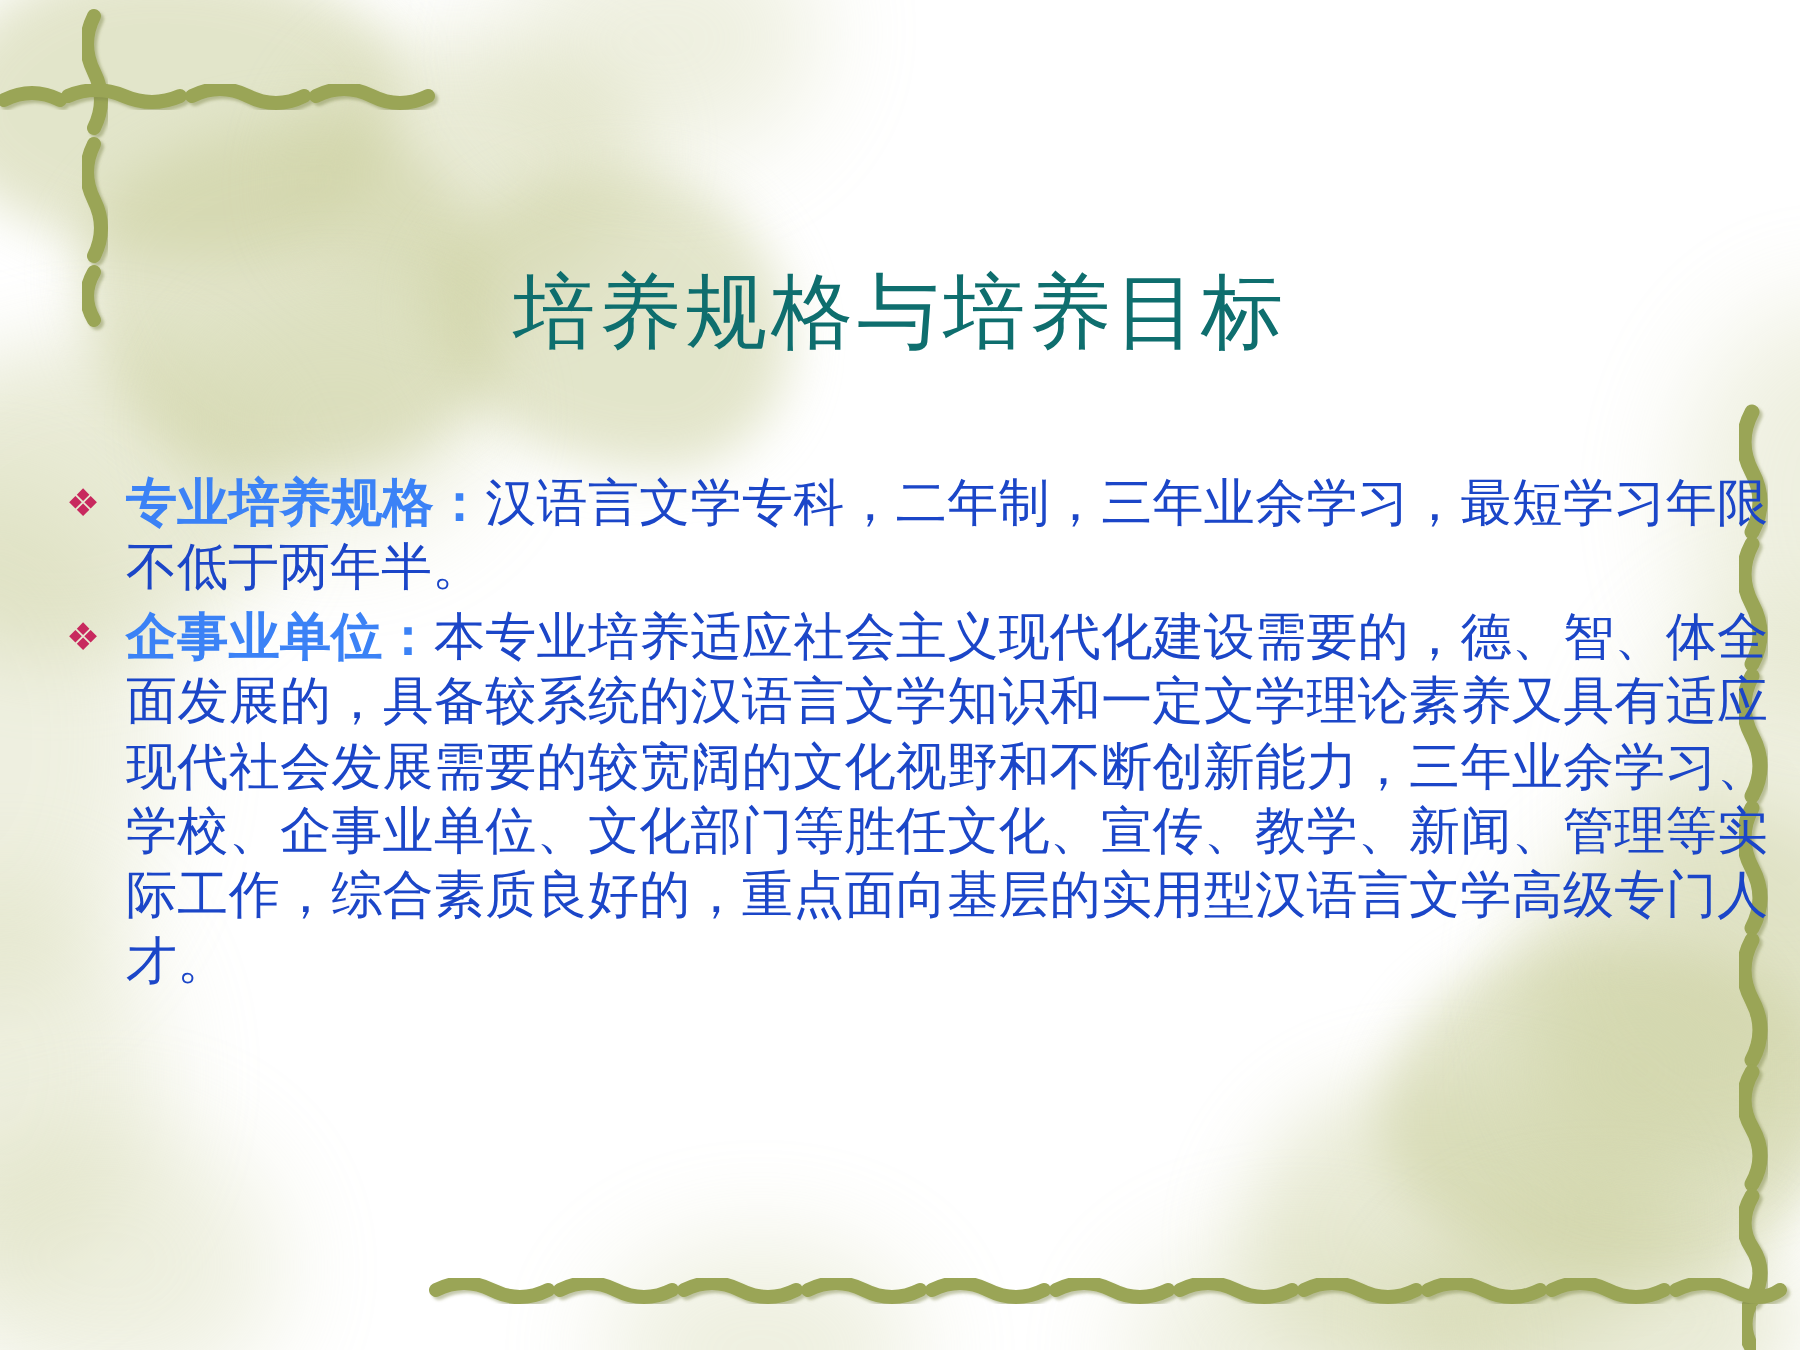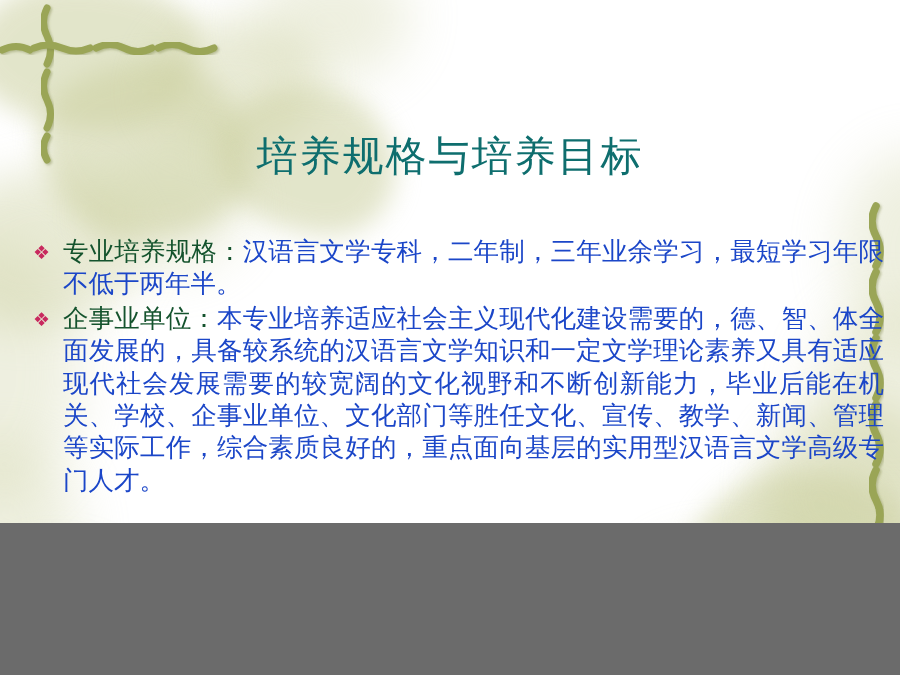--- a/index.html
+++ b/index.html
@@ -4,21 +4,21 @@
 <title>Slide</title>
 <style>
   html, body {
     margin: 0;
     padding: 0;
     background: #6b6b6b;
   }
   #slide {
     position: relative;
     width: 900px;
-    height: 523px;
+    height: 675px;
     overflow: hidden;
     background: #ffffff;
     font-family: "Liberation Serif", "DejaVu Serif", serif;
   }
 
   
   .bg-layer {
     position: absolute;
     inset: 0;
     overflow: hidden;
@@ -105,22 +105,22 @@
     flex: 1 1 auto;
     font-size: 25.5px;
     line-height: 32.4px;
     color: #1b46c8;
     font-family: "Liberation Serif", "DejaVu Serif", serif;
     letter-spacing: 0px;
     text-align: justify;
     text-justify: inter-character;
   }
   .lead {
-    font-weight: normal;
-    color: #14532d;
+    font-weight: bold;
+    color: #3b82f6;
   }
 </style>
 </head>
 <body>
 
 <div id="slide">
 
   <div class="bg-layer">
     <div class="leaf l1"></div>
     <div class="leaf l2"></div>
@@ -204,18 +204,18 @@
     <div class="bullet-row">
       <div class="bullet-mark">❖</div>
       <div class="bullet-text">
         <span class="lead">专业培养规格：</span><span>汉语言文学专科，二年制，三年业余学习，最短学习年限不低于两年半。</span>
       </div>
     </div>
 
     <div class="bullet-row">
       <div class="bullet-mark">❖</div>
       <div class="bullet-text">
-        <span class="lead">企事业单位：</span><span>本专业培养适应社会主义现代化建设需要的，德、智、体全面发展的，具备较系统的汉语言文学知识和一定文学理论素养又具有适应现代社会发展需要的较宽阔的文化视野和不断创新能力，毕业后能在机关、学校、企事业单位、文化部门等胜任文化、宣传、教学、新闻、管理等实际工作，综合素质良好的，重点面向基层的实用型汉语言文学高级专门人才。</span>
+        <span class="lead">企事业单位：</span><span>本专业培养适应社会主义现代化建设需要的，德、智、体全面发展的，具备较系统的汉语言文学知识和一定文学理论素养又具有适应现代社会发展需要的较宽阔的文化视野和不断创新能力，三年业余学习、学校、企事业单位、文化部门等胜任文化、宣传、教学、新闻、管理等实际工作，综合素质良好的，重点面向基层的实用型汉语言文学高级专门人才。</span>
       </div>
     </div>
 
   </div>
 </div>
 
 </body></html>

